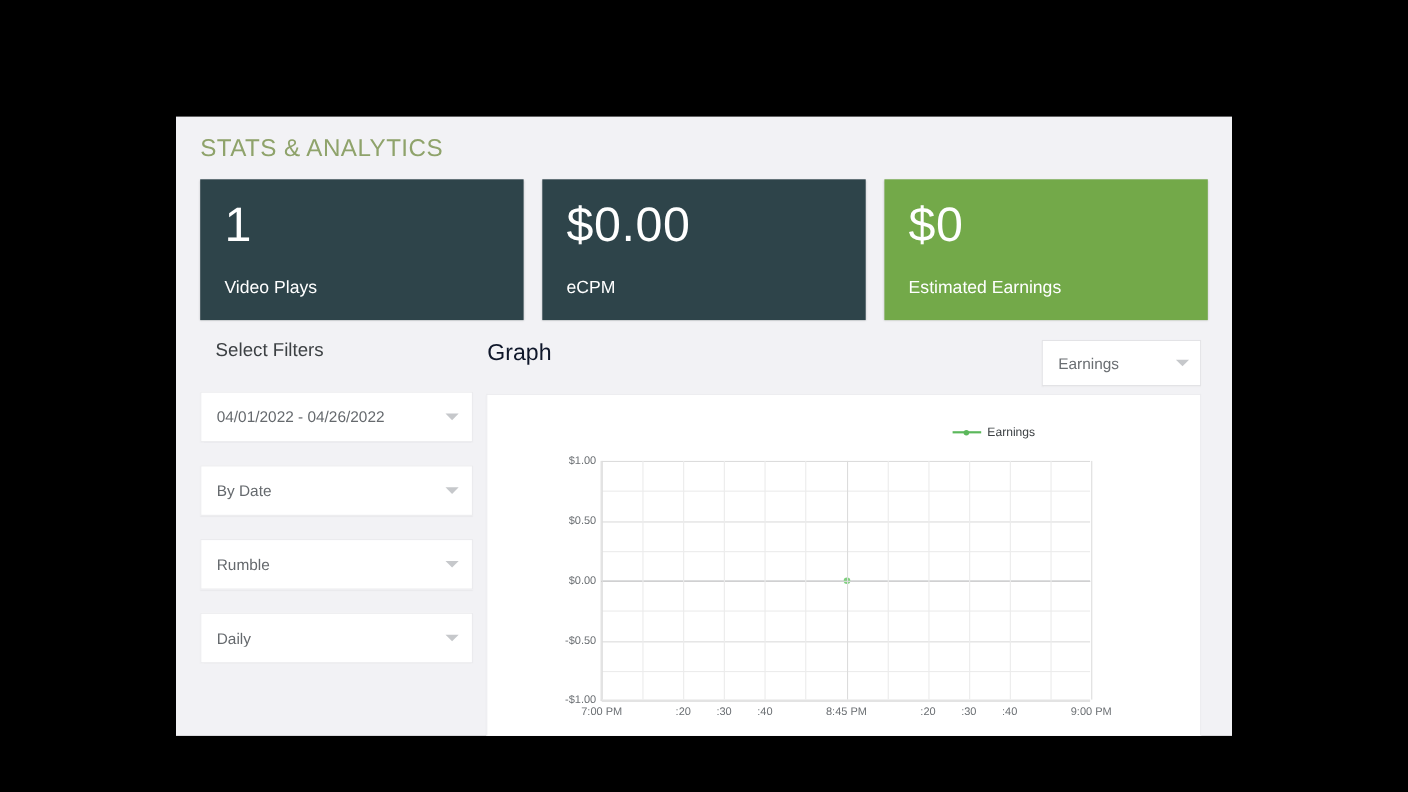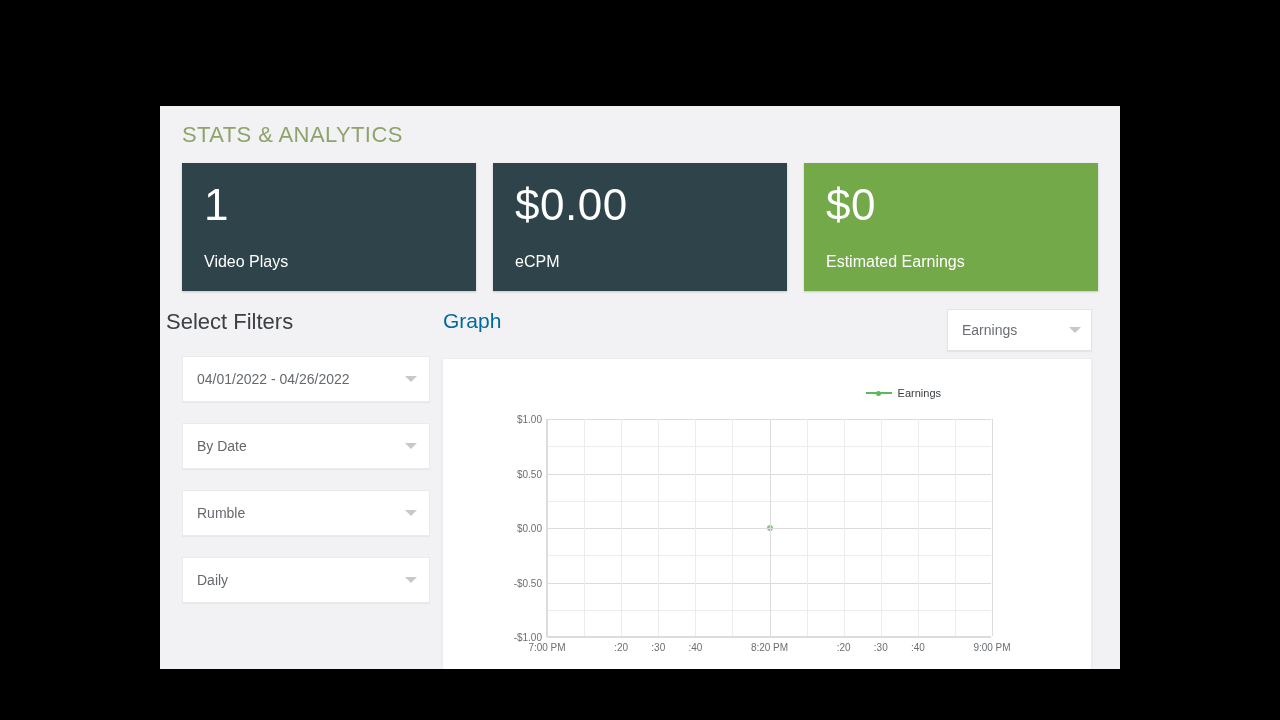--- a/index.html
+++ b/index.html
@@ -52,26 +52,26 @@
   .card-label {
     position: absolute;
     left: 22px; bottom: 20px;
     color: #ffffff;
     font-size: 16px;
     font-weight: 400;
   }
 
   
   #filters-heading {
-    position: absolute; left: 6px; top: 203px;
-    font-size: 22px; color: #3c4043; font-weight: 400;
+    position: absolute; left: 36px; top: 203px;
+    font-size: 17px; color: #3c4043; font-weight: 400;
   }
   #graph-heading {
     position: absolute; left: 283px; top: 203px;
-    font-size: 21px; color: #0369a1; font-weight: 400;
+    font-size: 21px; color: #0f172a; font-weight: 400;
   }
 
   
   #metric-select {
     position: absolute; left: 787px; top: 203px;
     width: 145px; height: 42px;
     background: #ffffff;
     border: 1px solid #e3e3e6;
     display: flex; align-items: center;
     padding: 0 10px 0 14px;
@@ -263,21 +263,21 @@
           <div class="xlab" style="left: 0px;">7:00 PM</div>
           <div class="vgrid" style="left: 37.0833px;"></div>
           <div class="vgrid" style="left: 74.1667px;"></div>
           <div class="xlab" style="left: 74.1667px;">:20</div>
           <div class="vgrid" style="left: 111.25px;"></div>
           <div class="xlab" style="left: 111.25px;">:30</div>
           <div class="vgrid" style="left: 148.333px;"></div>
           <div class="xlab" style="left: 148.333px;">:40</div>
           <div class="vgrid" style="left: 185.417px;"></div>
           <div class="vgrid major" style="left: 222.5px;"></div>
-          <div class="xlab" style="left: 222.5px;">8:20 PM</div>
+          <div class="xlab" style="left: 222.5px;">8:45 PM</div>
           <div class="vgrid" style="left: 259.583px;"></div>
           <div class="vgrid" style="left: 296.667px;"></div>
           <div class="xlab" style="left: 296.667px;">:20</div>
           <div class="vgrid" style="left: 333.75px;"></div>
           <div class="xlab" style="left: 333.75px;">:30</div>
           <div class="vgrid" style="left: 370.833px;"></div>
           <div class="xlab" style="left: 370.833px;">:40</div>
           <div class="vgrid" style="left: 407.917px;"></div>
           <div class="vgrid major" style="left: 445px;"></div>
           <div class="xlab" style="left: 445px;">9:00 PM</div>

